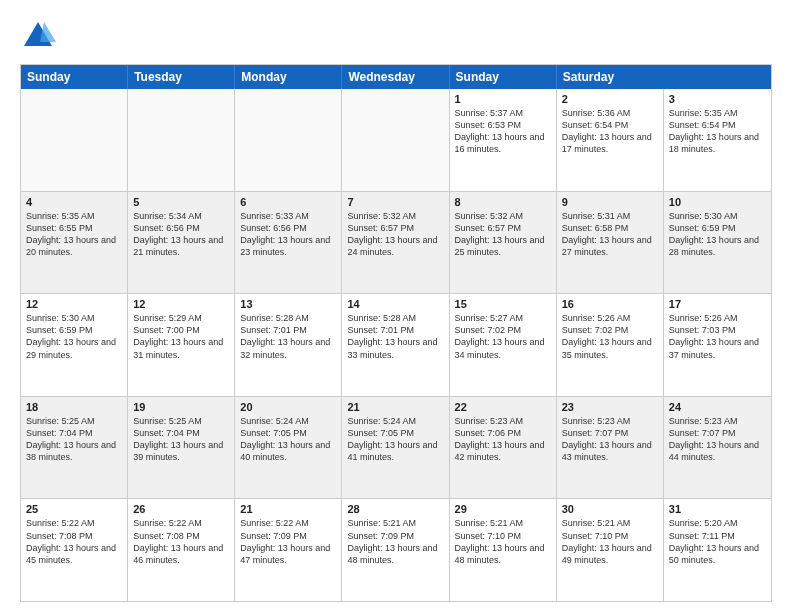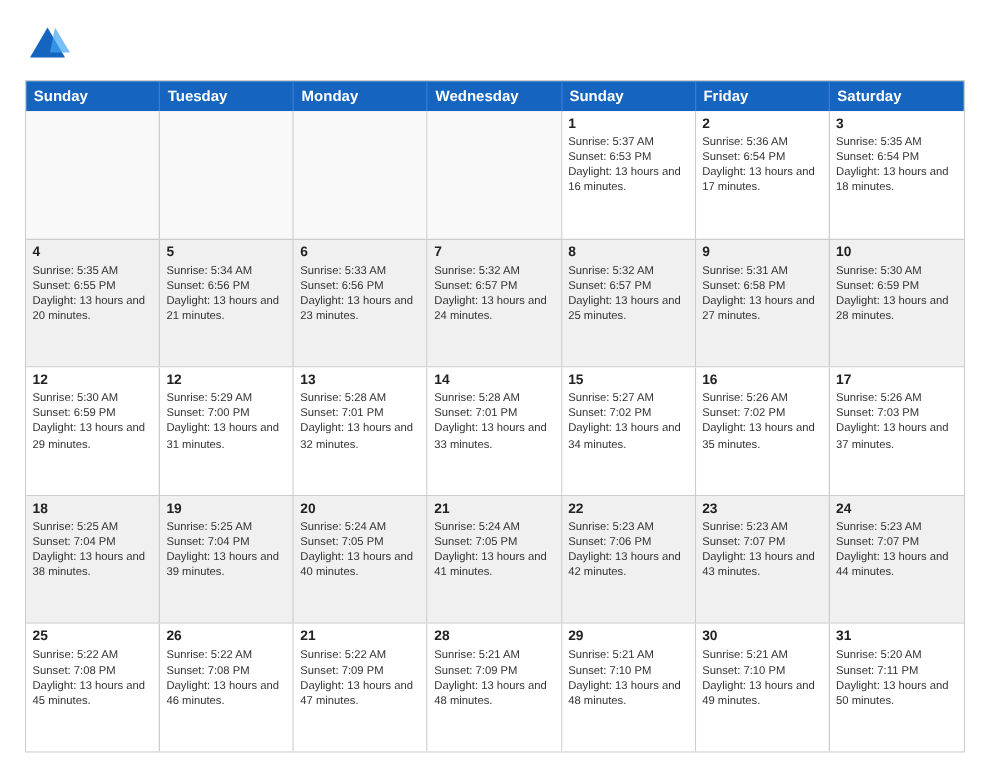--- a/index.html
+++ b/index.html
@@ -138,21 +138,20 @@
     </div>
   </div>
 
   <div class="calendar">
     <div class="cal-header">
     <div class="cal-header-cell">Sunday</div>
         <div class="cal-header-cell">Tuesday</div>
         <div class="cal-header-cell">Monday</div>
         <div class="cal-header-cell">Wednesday</div>
         <div class="cal-header-cell">Sunday</div>
-        <div class="cal-header-cell">Friday</div>
         <div class="cal-header-cell">Saturday</div>
       </div>
     <div class="cal-body">
     <div class="cal-row">
           <div class="cal-cell empty"></div>
           <div class="cal-cell empty"></div>
           <div class="cal-cell empty"></div>
           <div class="cal-cell empty"></div>
           <div class="cal-cell">
             <div class="day-num">1</div>

